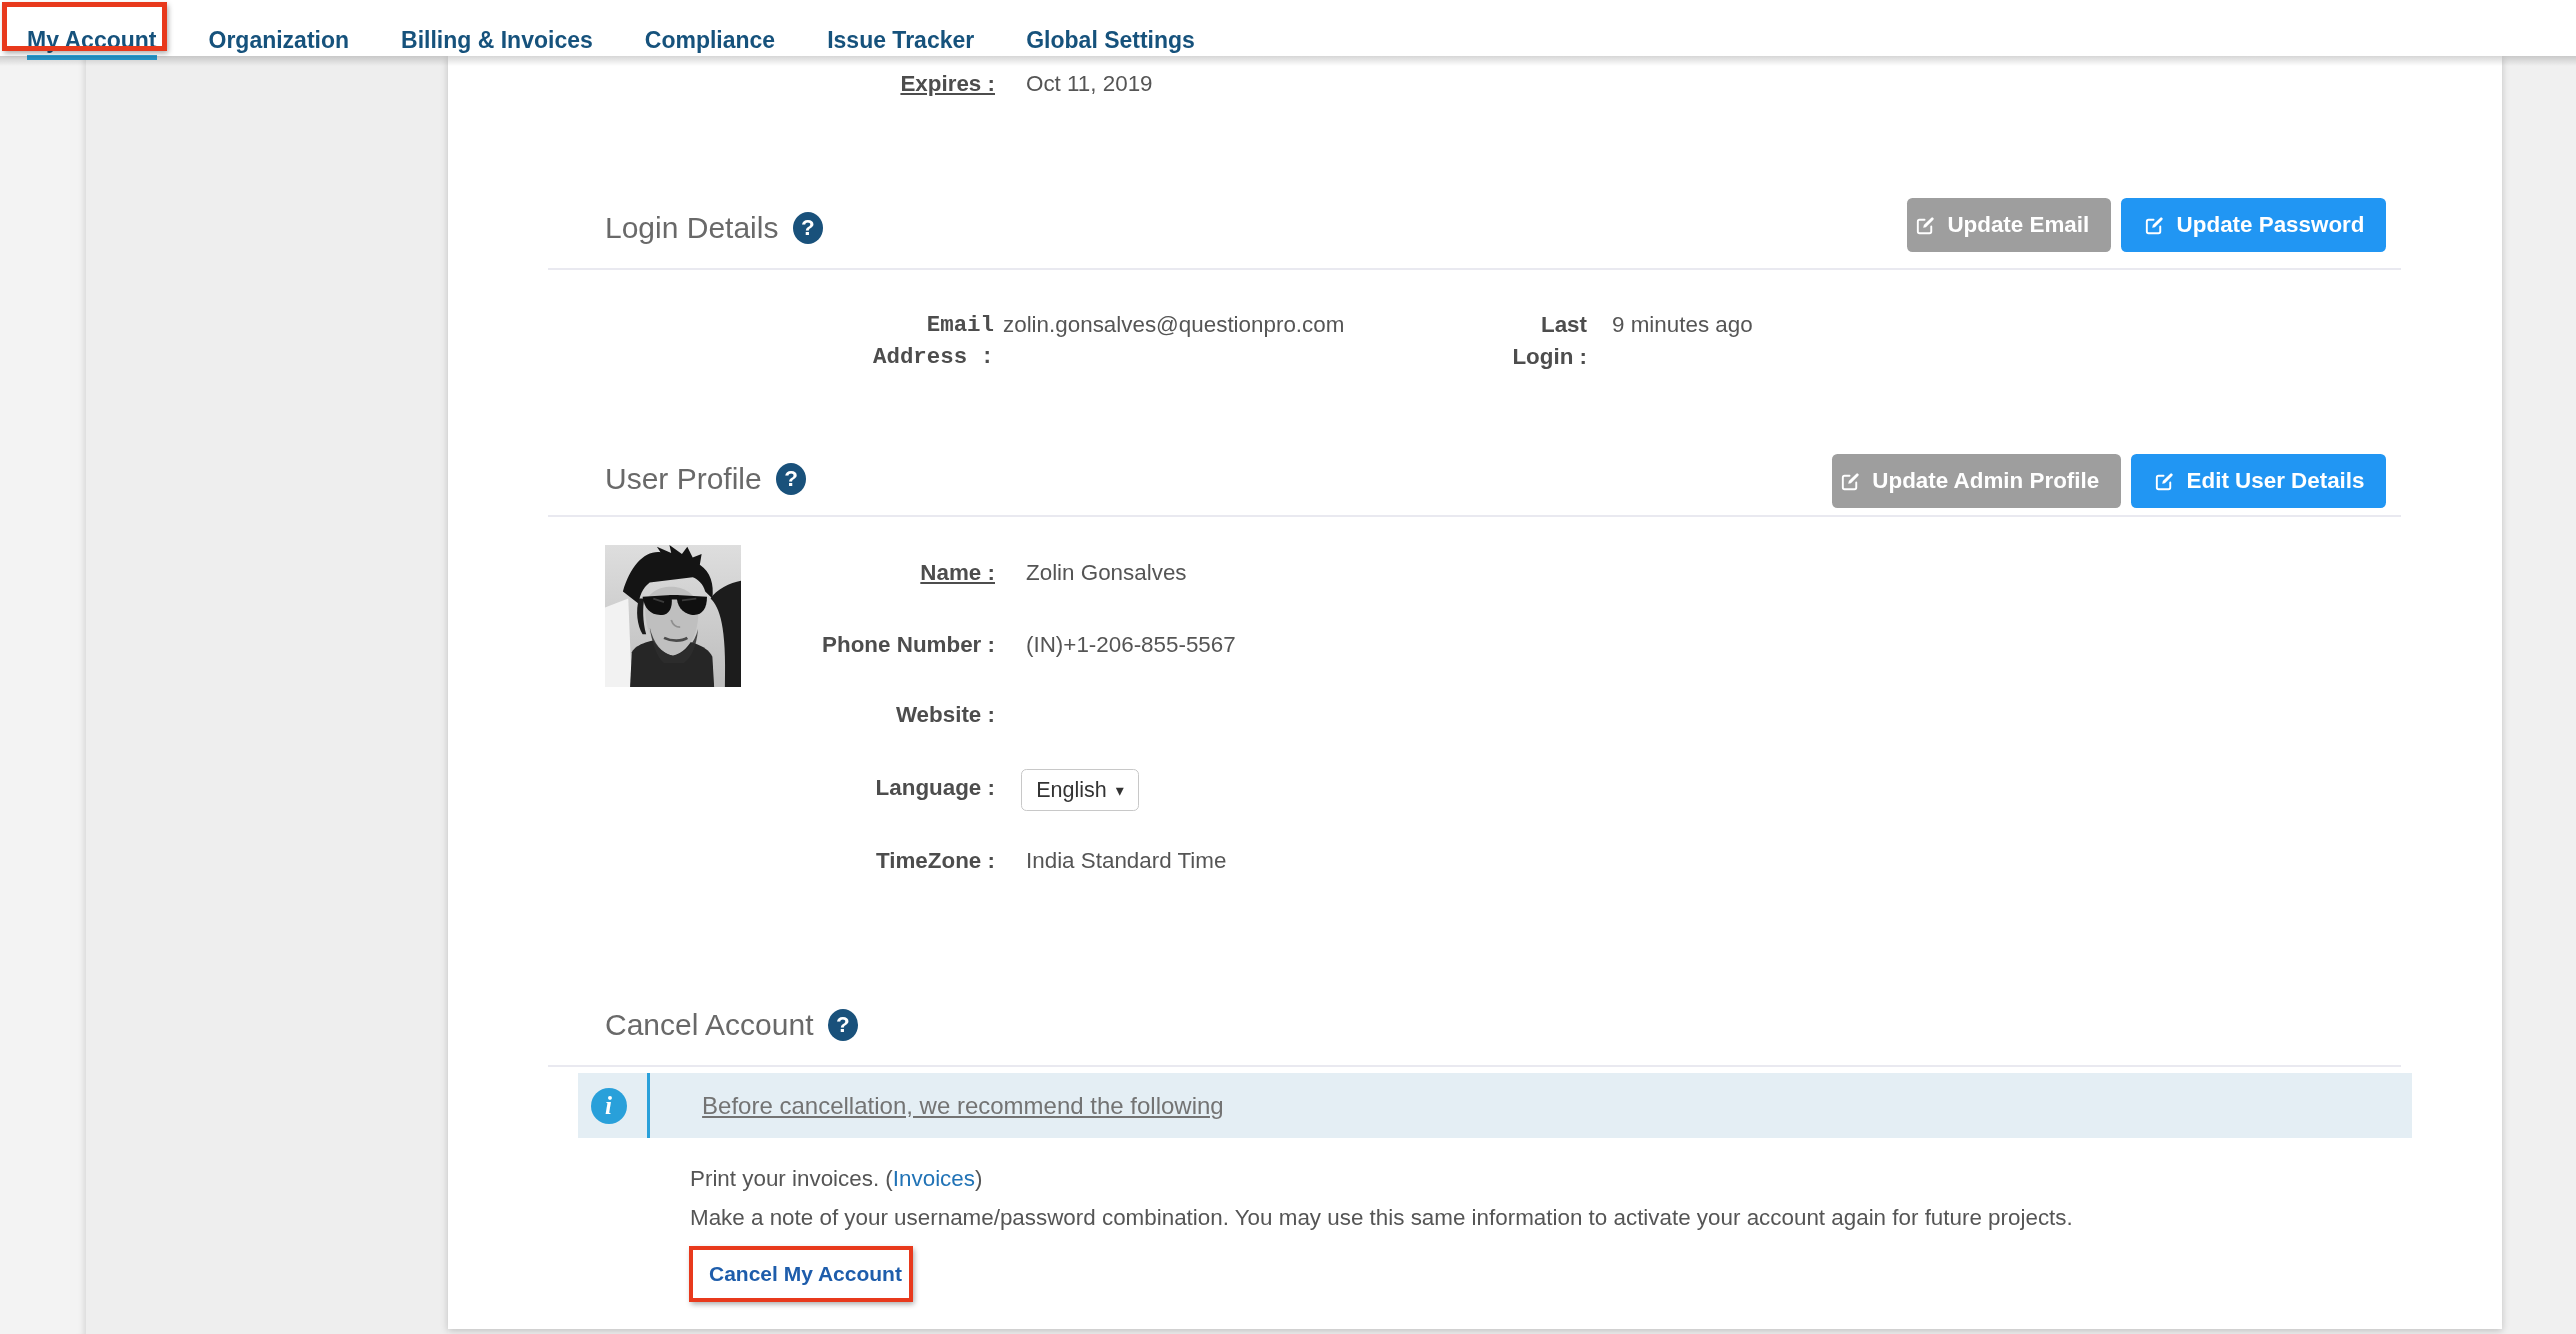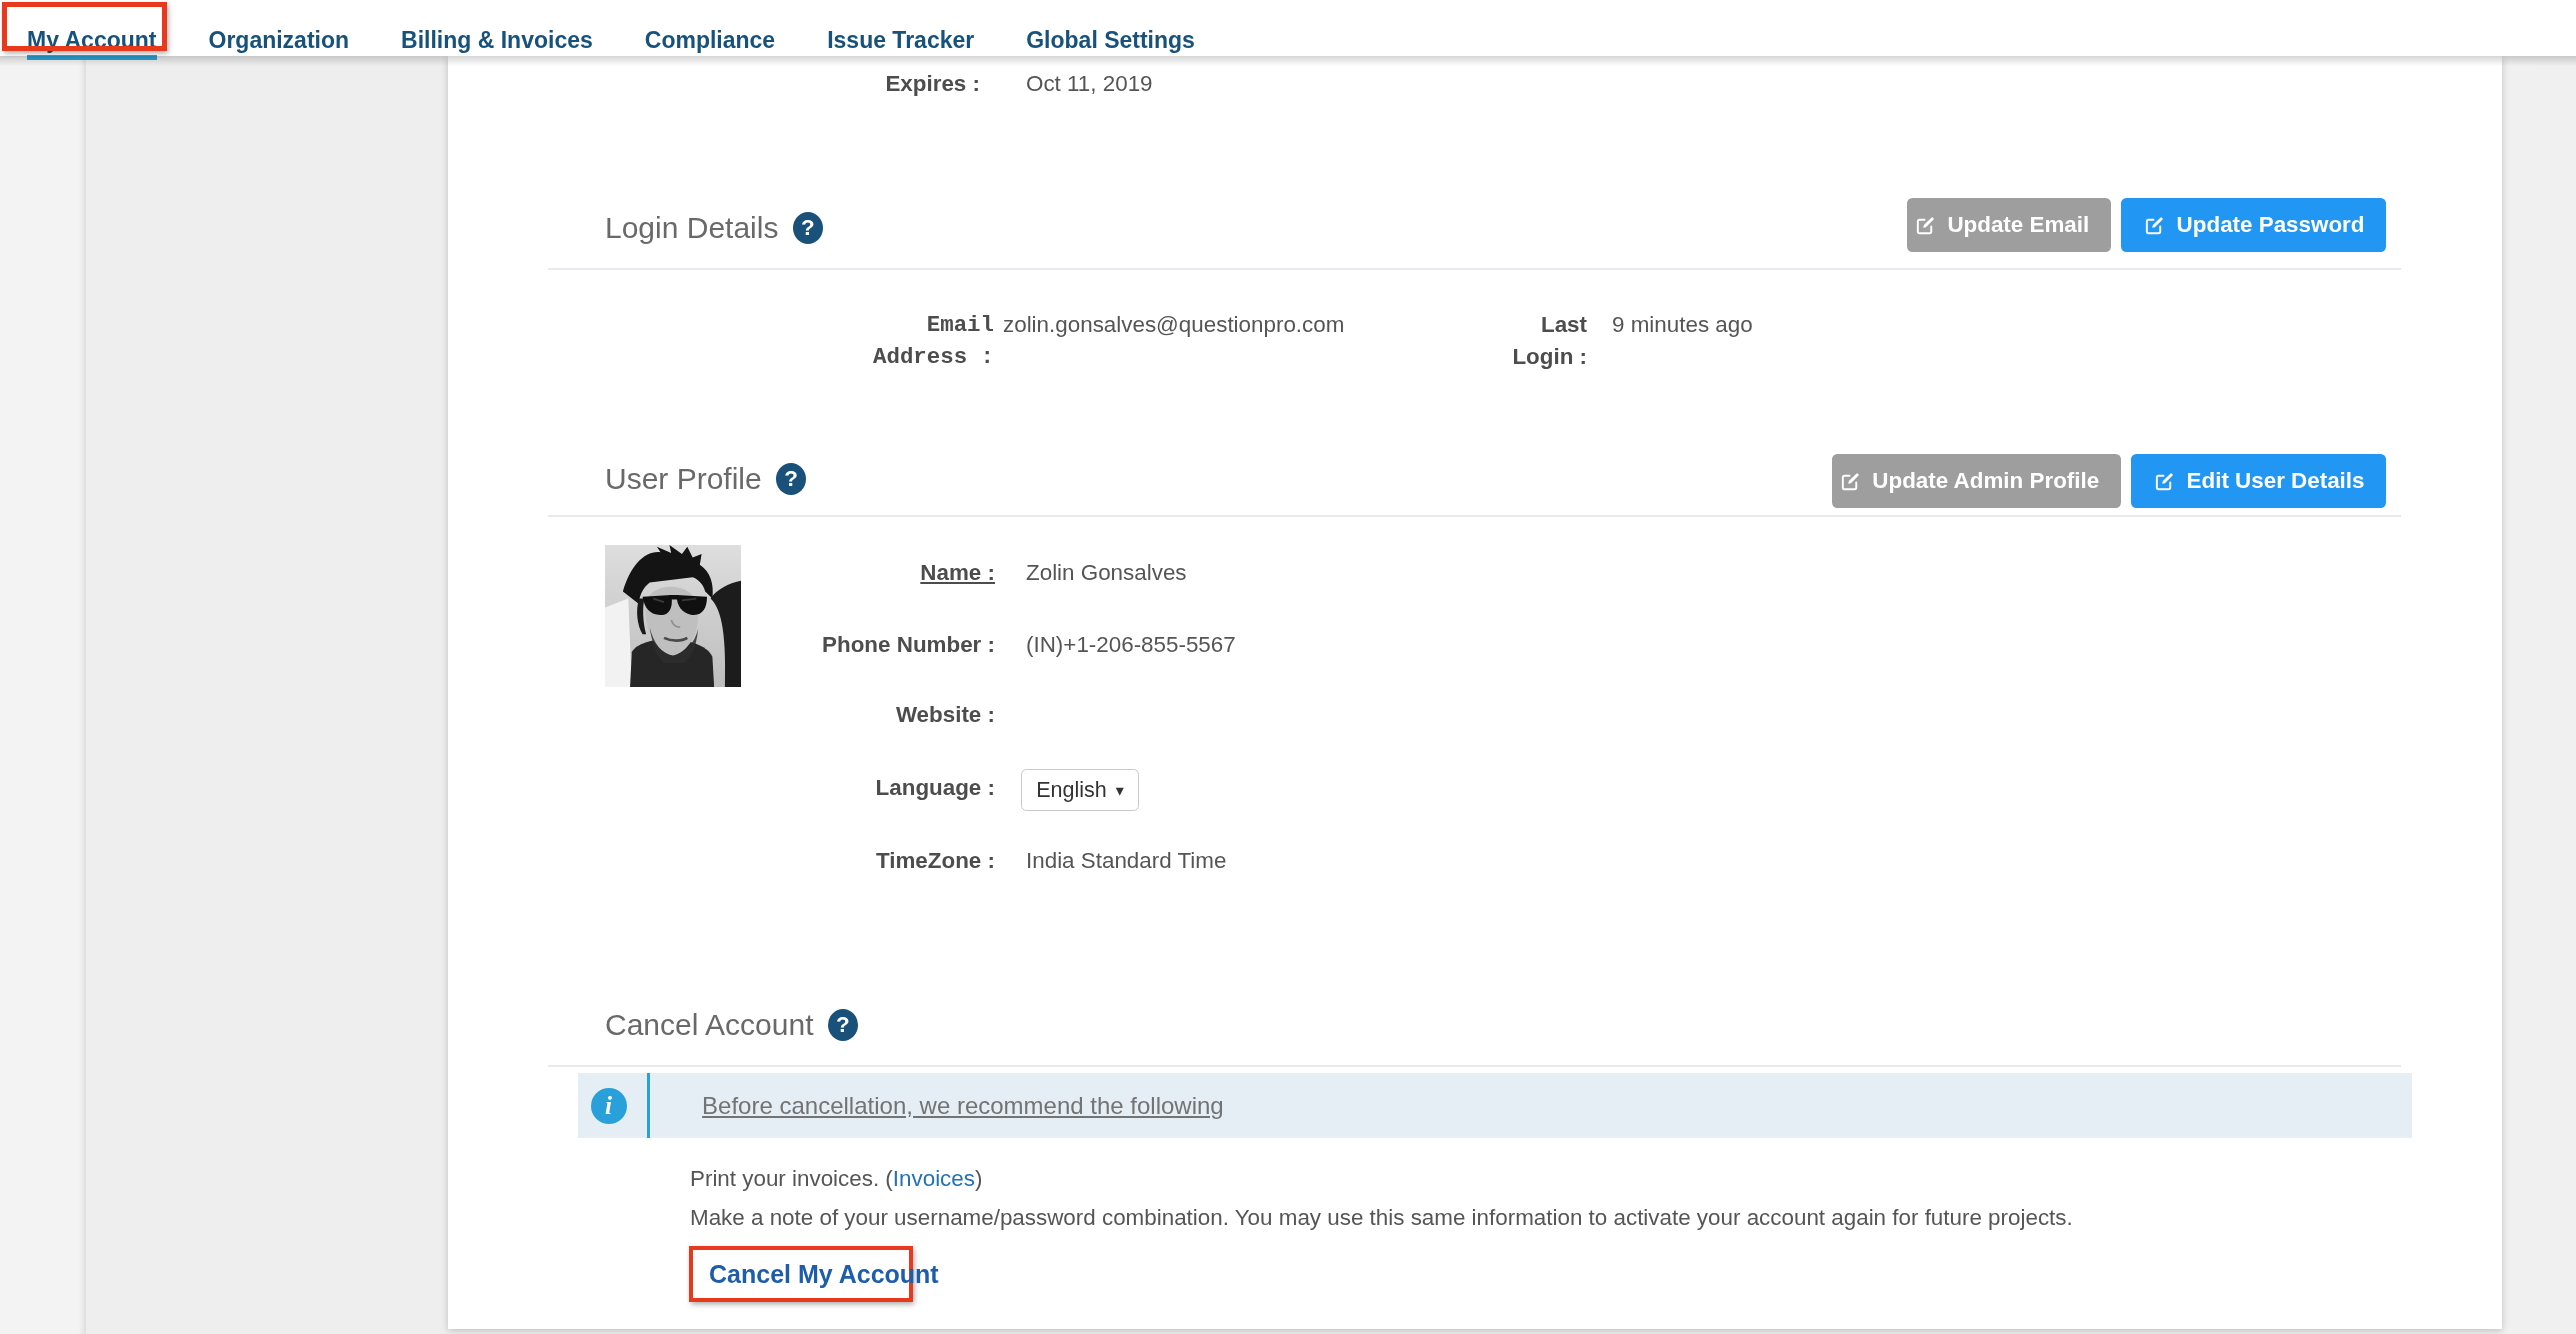--- a/index.html
+++ b/index.html
@@ -48,21 +48,21 @@
   
   .info-box { position:absolute; left:130px; right:90px; top:1017px; height:65px; background:#e4eef4; display:flex; align-items:center; }
   .info-ic { width:36px; height:36px; border-radius:50%; background:#29a0da; color:#fff; font-family:"Liberation Serif", serif; font-style:italic; font-weight:bold; font-size:25px; text-align:center; line-height:36px; margin-left:12.5px; flex:0 0 auto; }
   .info-rule { width:3.6px; height:100%; background:#29a0da; margin-left:20px; flex:0 0 auto; }
   .info-heading { font-size:24px; color:#737373; margin-left:52px; white-space:nowrap;text-decoration:underline; }
 
   .para { position:absolute; left:242px; font-size:22.4px; color:#555; line-height:32px; white-space:nowrap; }
   .link { color:#2173b6; text-decoration:none; cursor:pointer; }
 
   .anno-cancel { left:241px; top:1190px; width:224px; height:56px; border-width:4.5px; background:#fff; display:flex; align-items:center; padding-left:16px; pointer-events:auto; }
-  .cancel-link { font-size:25px; font-weight:bold; color:#1e5dab; text-decoration:none; cursor:pointer; white-space:nowrap; }
+  .cancel-link { font-size:21px; font-weight:bold; color:#1e5dab; text-decoration:none; cursor:pointer; white-space:nowrap; }
 </style>
 </head>
 <body>
 
 <div id="screen">
 
   <div class="topnav">
     <div class="topnav-inner">
       <a class="nav-item active">
           <span class="lbl">My Account</span>
@@ -86,21 +86,21 @@
     <div class="anno-box anno-nav"></div>
   </div>
   <div class="top-shade"></div>
 
   <div class="page">
     <div class="left-strip"></div>
     <div class="side-panel"></div>
 
     <div class="card">
 
-      <div class="row-label" style="left:290px; top:11.6px; width:242px;">Expires :</div>
+      <div class="row-label" style="left:305px; top:11.6px; width:242px;text-decoration:underline;">Expires :</div>
       <div class="row-value" style="left:578px; top:11.6px;">Oct 11, 2019</div>
 
       <div class="section-title" style="left:157px; top:154px;justify-content:flex-end;">
         <span>Login Details</span>
         <span class="help-ic">?</span>
       </div>
       <div class="btn-row" style="top:142px;">
         <button class="btn btn-gray">
           <svg class="edit-ic" viewBox="0 0 24 24">
               <path d="M18 13v5.2A1.8 1.8 0 0 1 16.2 20H5.8A1.8 1.8 0 0 1 4 18.2V7.8A1.8 1.8 0 0 1 5.8 6H11" fill="none" stroke="#fff" stroke-width="2" stroke-linecap="round"></path>

